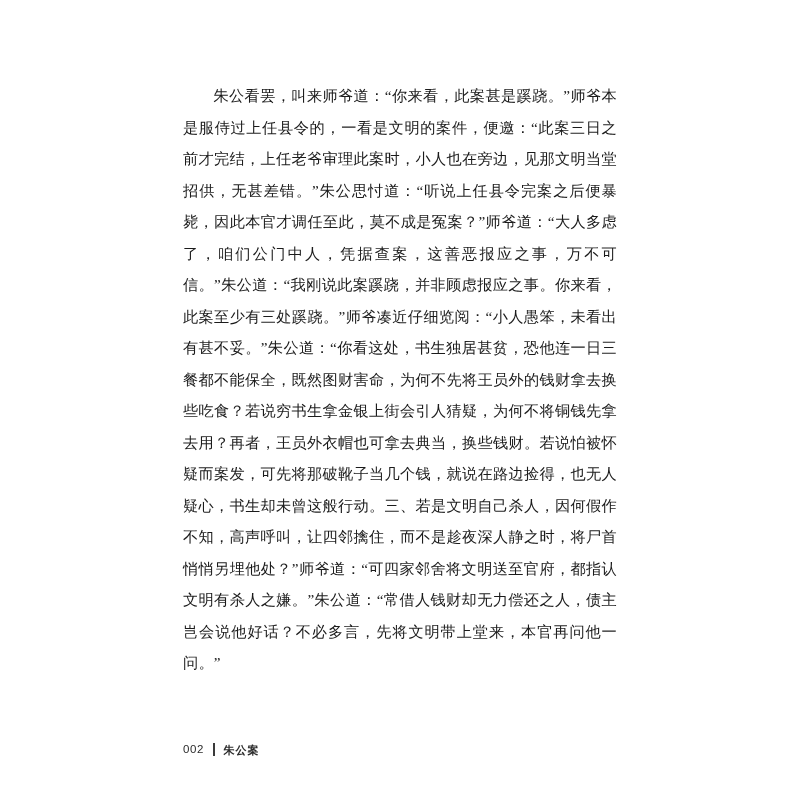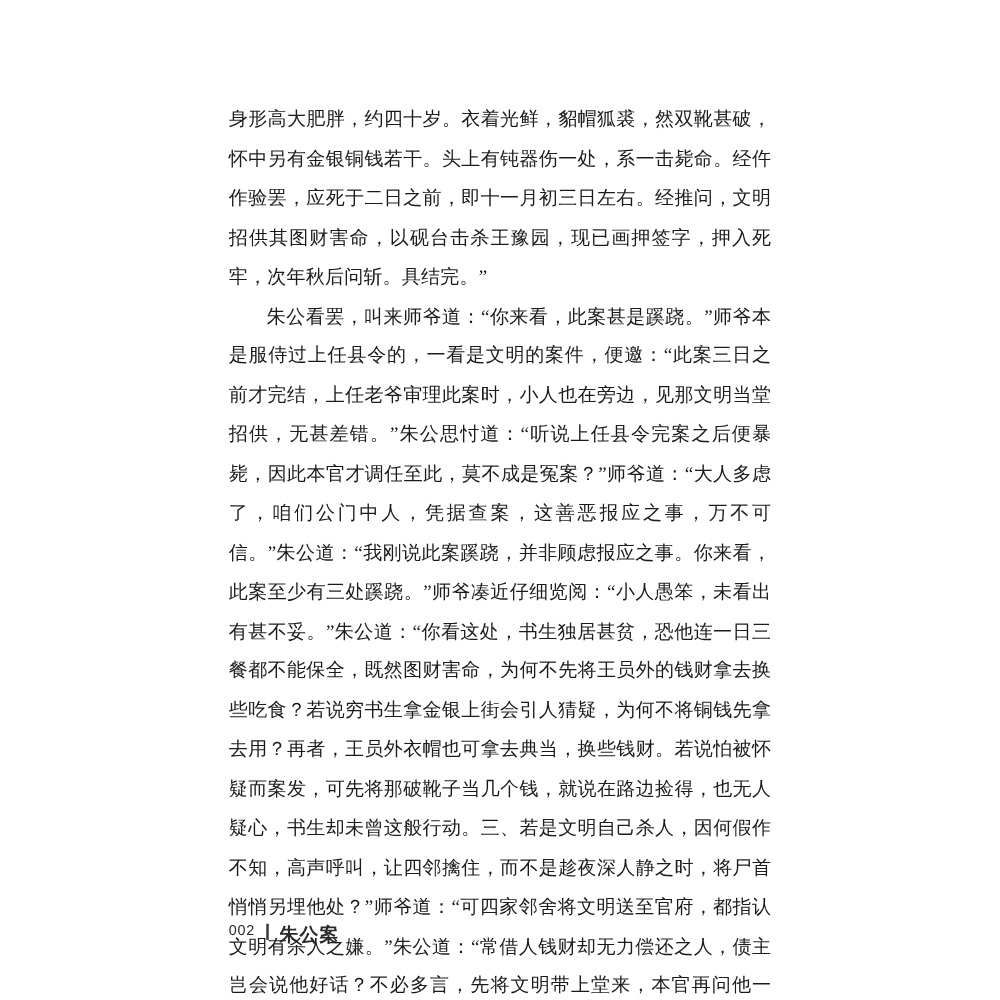--- a/index.html
+++ b/index.html
@@ -51,33 +51,32 @@
     font-family: "Liberation Sans", sans-serif;
     letter-spacing: 0.6px;
   }
   .folio-rule {
     width: 1.5px;
     height: 13px;
     background: #3a3a3a;
     display: inline-block;
   }
   .footer-title {
-    font-size: 15px;
+    font-size: 11px;
     color: #2b2b2b;
     letter-spacing: 1px;
     font-weight: 700;
   }
 </style>
 </head>
 <body>
 
 <div class="page">
 
   <div class="text-column">
-    <p class="para">身形高大肥胖，约四十岁。衣着光鲜，貂帽狐裘，然双靴甚破，怀中另有金银铜钱若干。头上有钝器伤一处，系一击毙命。经仵作验罢，应死于二日之前，即十一月初三日左右。经推问，文明招供其图财害命，以砚台击杀王豫园，现已画押签字，押入死牢，次年秋后问斩。具结完。”</p>
     <p class="para indent">朱公看罢，叫来师爷道：“你来看，此案甚是蹊跷。”师爷本是服侍过上任县令的，一看是文明的案件，便邀：“此案三日之前才完结，上任老爷审理此案时，小人也在旁边，见那文明当堂招供，无甚差错。”朱公思忖道：“听说上任县令完案之后便暴毙，因此本官才调任至此，莫不成是冤案？”师爷道：“大人多虑了，咱们公门中人，凭据查案，这善恶报应之事，万不可信。”朱公道：“我刚说此案蹊跷，并非顾虑报应之事。你来看，此案至少有三处蹊跷。”师爷凑近仔细览阅：“小人愚笨，未看出有甚不妥。”朱公道：“你看这处，书生独居甚贫，恐他连一日三餐都不能保全，既然图财害命，为何不先将王员外的钱财拿去换些吃食？若说穷书生拿金银上街会引人猜疑，为何不将铜钱先拿去用？再者，王员外衣帽也可拿去典当，换些钱财。若说怕被怀疑而案发，可先将那破靴子当几个钱，就说在路边捡得，也无人疑心，书生却未曾这般行动。三、若是文明自己杀人，因何假作不知，高声呼叫，让四邻擒住，而不是趁夜深人静之时，将尸首悄悄另埋他处？”师爷道：“可四家邻舍将文明送至官府，都指认文明有杀人之嫌。”朱公道：“常借人钱财却无力偿还之人，债主岂会说他好话？不必多言，先将文明带上堂来，本官再问他一问。”</p>
   </div>
 
   <div class="footer">
     <span class="folio">002</span>
     <span class="folio-rule"></span>
     <span class="footer-title">朱公案</span>
   </div>
 
 </div>

